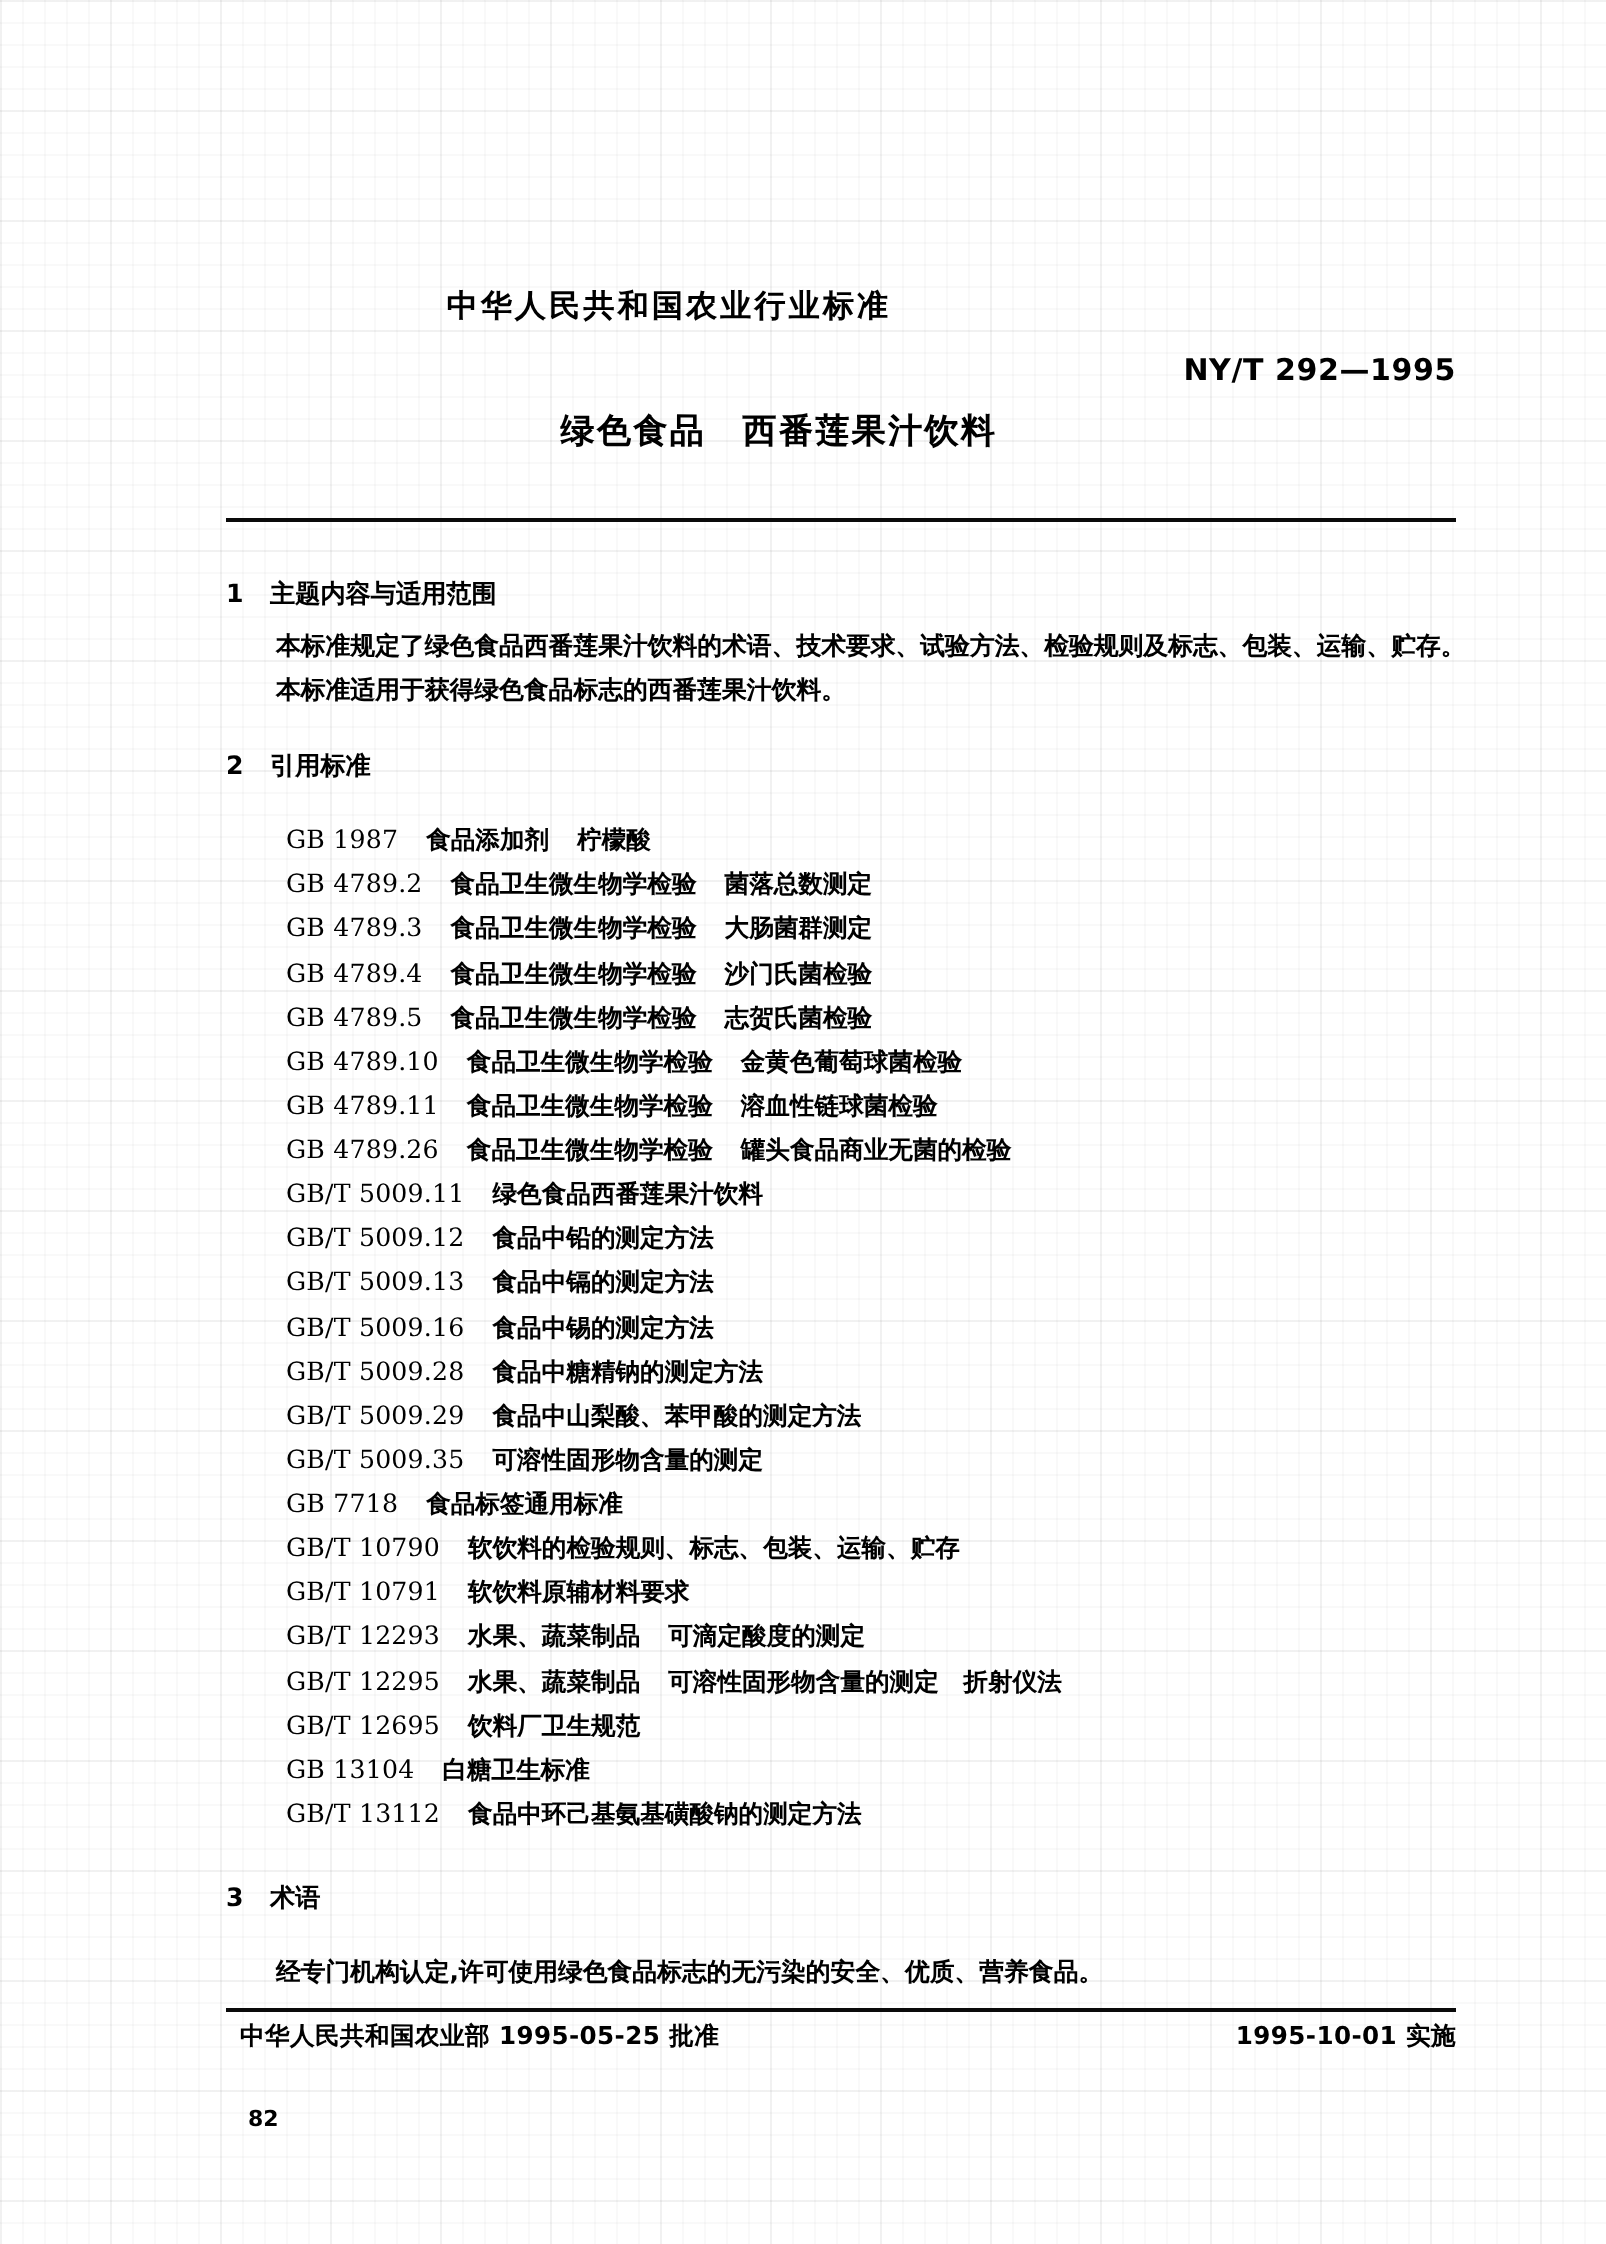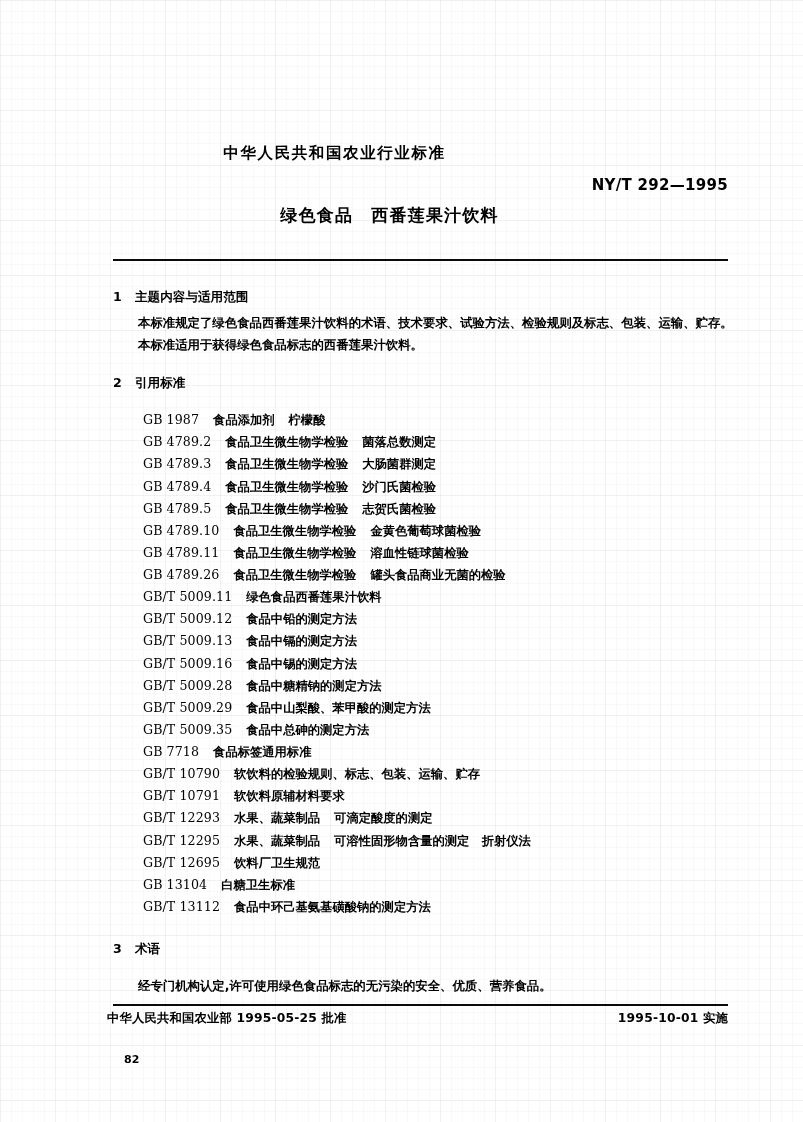--- a/index.html
+++ b/index.html
@@ -150,21 +150,21 @@
   }
   .ref-name2 {
     font-weight: bold;
     font-size: 12.3px;
     margin-left: 14px;
   }
 
   .footer-left {
     position: absolute;
     top: 1010px;
-    left: 107px;
+    left: 120px;
     font-size: 12.3px;
     font-weight: bold;
     letter-spacing: 0.2px;
   }
   .footer-right {
     position: absolute;
     top: 1010px;
     right: 75px;
     font-size: 12.3px;
     font-weight: bold;
@@ -278,21 +278,21 @@
         <span class="ref-name">食品中糖精钠的测定方法</span>
         <span class="ref-name2"></span>
       </li>
       <li>
         <span class="ref-code">GB/T 5009.29</span>
         <span class="ref-name">食品中山梨酸、苯甲酸的测定方法</span>
         <span class="ref-name2"></span>
       </li>
       <li>
         <span class="ref-code">GB/T 5009.35</span>
-        <span class="ref-name">食品中总砷的测定方法</span>
+        <span class="ref-name">可溶性固形物含量的测定</span>
         <span class="ref-name2"></span>
       </li>
       <li>
         <span class="ref-code">GB 7718</span>
         <span class="ref-name">食品标签通用标准</span>
         <span class="ref-name2"></span>
       </li>
       <li>
         <span class="ref-code">GB/T 10790</span>
         <span class="ref-name">软饮料的检验规则、标志、包装、运输、贮存</span>

